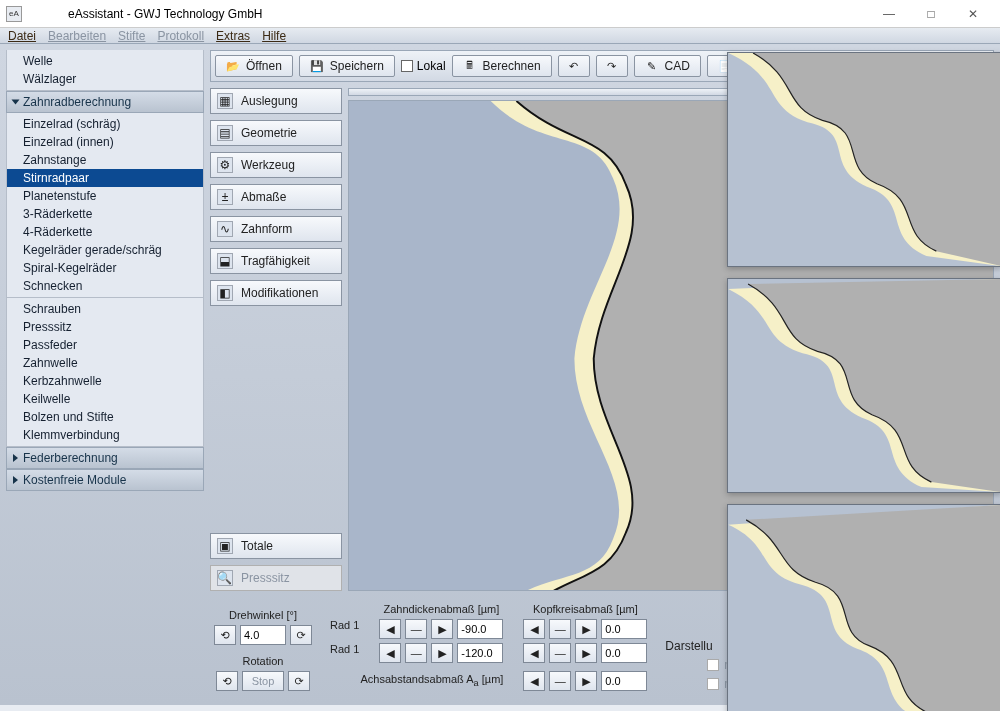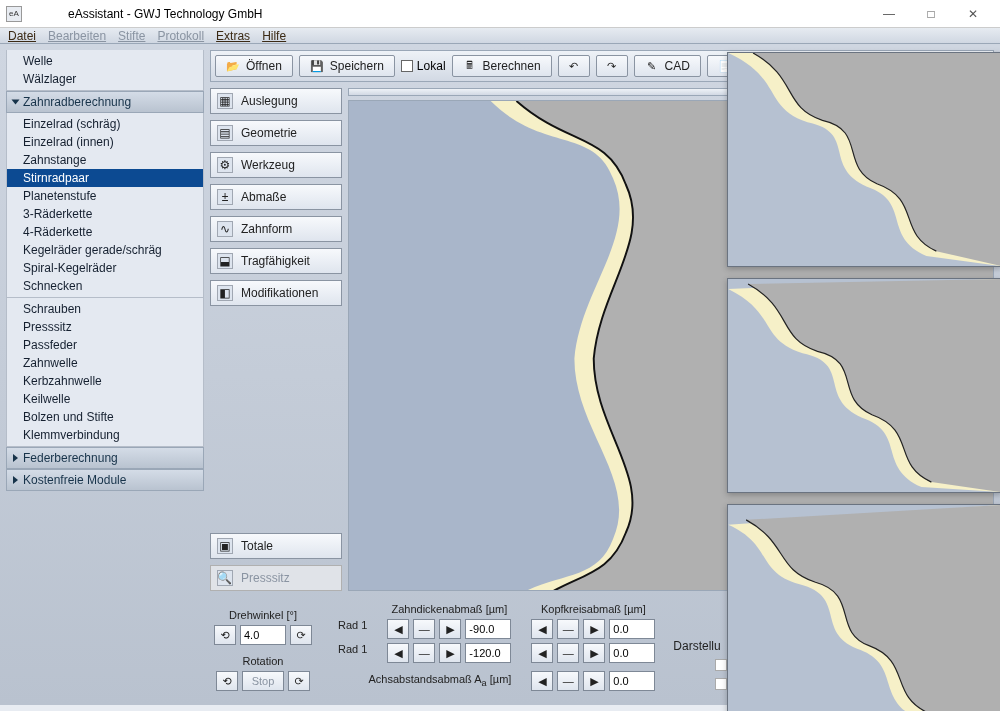--- a/index.html
+++ b/index.html
@@ -397,21 +397,21 @@
         </div>
         <span class="lbl" style="margin-top:6px">Rotation</span>
         <div class="ctrlrow">
           <div class="sm">⟲</div>
           <div class="sm" style="width:42px;color:#8a94a2">Stop</div>
           <div class="sm">⟳</div>
         </div>
       </div>
 
       <div class="cluster" style="align-items:flex-start">
-        <div style="display:grid;grid-template-columns:auto auto auto;gap:4px 20px;margin-left:8px;">
+        <div style="display:grid;grid-template-columns:auto auto auto;gap:4px 20px;">
           <div></div>
           <span class="lbl" style="text-align:center">Zahndickenabmaß [µm]</span>
           <span class="lbl" style="text-align:center">Kopfkreisabmaß [µm]</span>
 
           <span class="lbl">Rad 1</span>
           <div class="ctrlrow">
             <div class="sm">◀</div>
             <div class="sm">—</div>
             <div class="sm">▶</div>
             <input class="numin" value="-90.0" style="">

